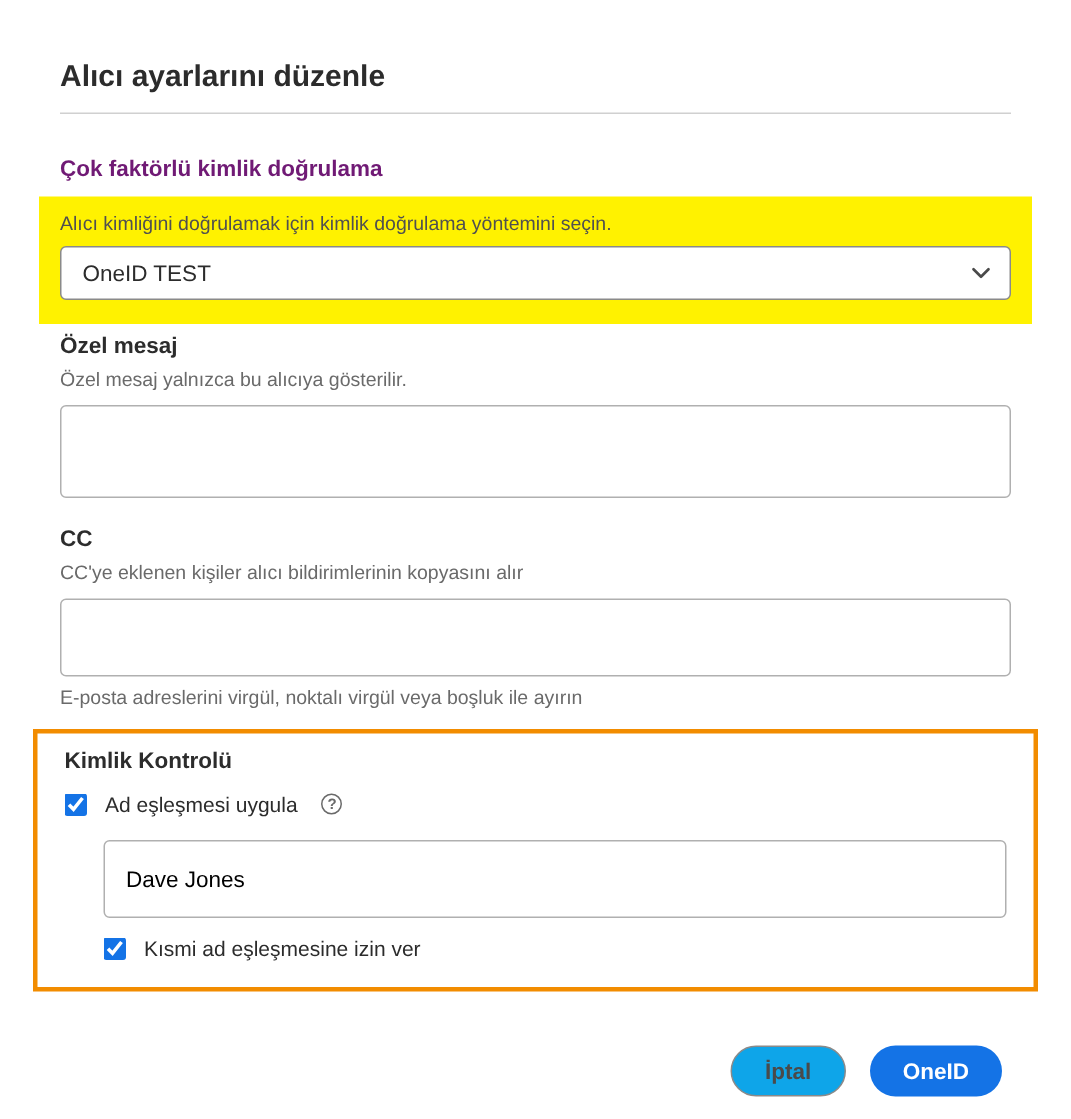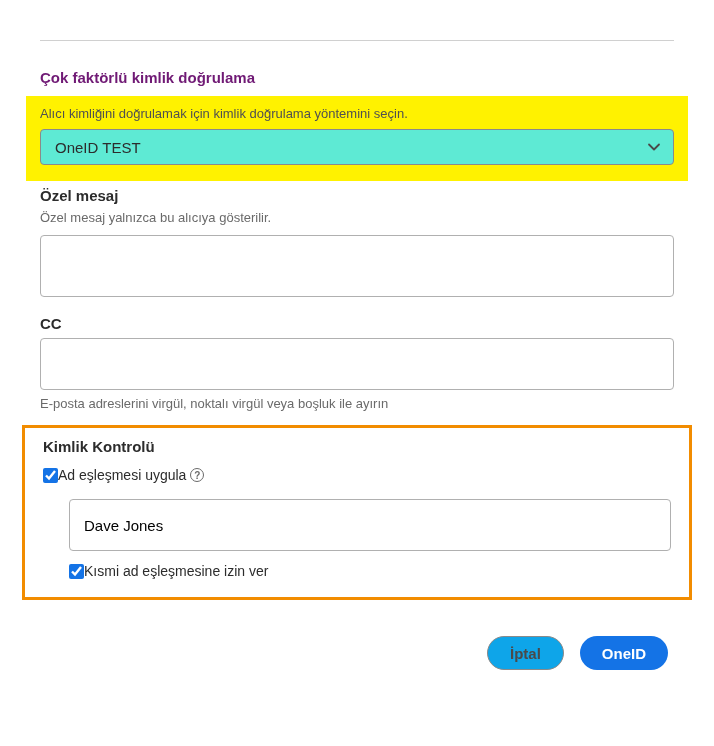--- a/index.html
+++ b/index.html
@@ -36,21 +36,21 @@
       margin-right: -14px;
       margin-bottom: 6px;
     }
     .hint-text {
       font-size: 13px;
       color: #505050;
       margin-bottom: 8px;
     }
     .select-wrap {
       position: relative;
-      background: #5eead4;
+      background: #ffffff;
       border: 1px solid #8a8a8a;
       border-radius: 4px;
       height: 36px;
       display: flex;
       align-items: center;
       padding: 0 36px 0 14px;
       cursor: pointer;
     }
     .select-value {
       font-size: 15px;
@@ -106,20 +106,21 @@
     }
     .identity-box {
       border: 3px solid #f28c00;
       padding: 10px 18px 18px 18px;
       margin-left: -18px;
       margin-right: -18px;
     }
     .checkbox-row {
       display: flex;
       align-items: center;
+      gap: 12px;
       margin-top: 12px;
     }
     .checkbox {
       width: 15px;
       height: 15px;
       accent-color: #1473e6;
       cursor: pointer;
     }
     .checkbox-label {
       font-size: 14px;
@@ -172,20 +173,21 @@
     .btn-primary {
       background: #1473e6;
       color: #fff;
     }
   </style>
 </head>
 <body>
 
 <div class="dialog">
 
+  <h1 class="dialog-title">Alıcı ayarlarını düzenle</h1>
   <hr class="title-divider">
 
   <div class="section-heading">Çok faktörlü kimlik doğrulama</div>
 
   <div class="highlight-yellow">
     <div class="hint-text">Alıcı kimliğini doğrulamak için kimlik doğrulama yöntemini seçin.</div>
     <div class="select-wrap">
       <span class="select-value">OneID TEST</span>
       <span class="chevron">
         <svg viewBox="0 0 14 14" width="14" height="14">
@@ -196,20 +198,21 @@
   </div>
 
   <div class="section-block">
     <div class="field-label">Özel mesaj</div>
     <div class="field-hint">Özel mesaj yalnızca bu alıcıya gösterilir.</div>
     <textarea class="textarea" style=""></textarea>
   </div>
 
   <div class="section-block">
     <div class="field-label">CC</div>
+    <div class="field-hint">CC'ye eklenen kişiler alıcı bildirimlerinin kopyasını alır</div>
     <input type="text" class="text-input" value="" style="">
     <div class="helper-below">E-posta adreslerini virgül, noktalı virgül veya boşluk ile ayırın</div>
   </div>
 
   <div class="identity-box">
     <div class="field-label">Kimlik Kontrolü</div>
 
     <div class="checkbox-row">
       <input type="checkbox" class="checkbox" checked="" style="">
       <span class="checkbox-label">Ad eşleşmesi uygula</span>

